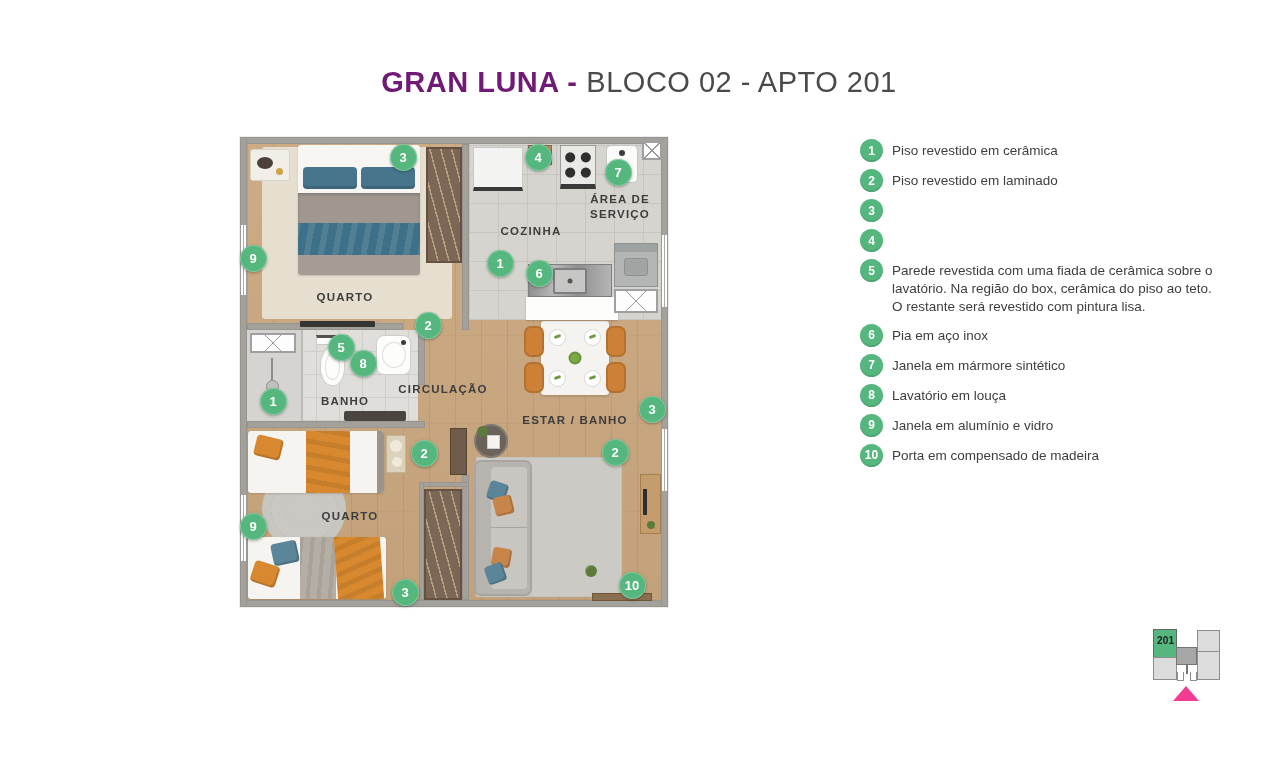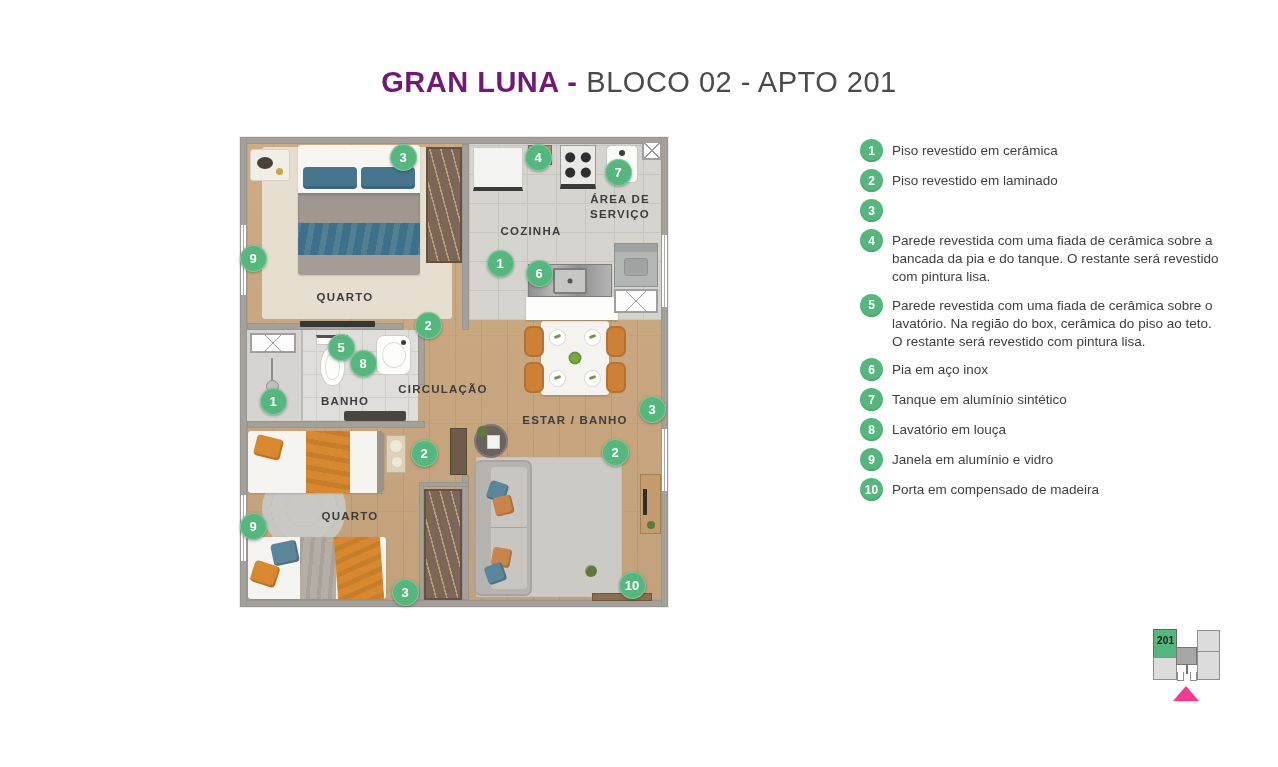--- a/index.html
+++ b/index.html
@@ -283,37 +283,34 @@
       </div>
       <div class="legend-row">
         <div class="badge">2</div>
         <div class="legend-text">Piso revestido em laminado</div>
       </div>
       <div class="legend-row">
         <div class="badge">3</div>
       </div>
       <div class="legend-row">
         <div class="badge">4</div>
-        <div class="legend-text">Parede revestida com uma fiada de cerâmica sobre a
-bancada da pia e do tanque. O restante será revestido
-com pintura lisa.</div>
       </div>
       <div class="legend-row">
         <div class="badge">5</div>
         <div class="legend-text">Parede revestida com uma fiada de cerâmica sobre o
 lavatório. Na região do box, cerâmica do piso ao teto.
 O restante será revestido com pintura lisa.</div>
       </div>
       <div class="legend-row">
         <div class="badge">6</div>
         <div class="legend-text">Pia em aço inox</div>
       </div>
       <div class="legend-row">
         <div class="badge">7</div>
-        <div class="legend-text">Tanque em alumínio sintético</div>
+        <div class="legend-text">Janela em mármore sintético</div>
       </div>
       <div class="legend-row">
         <div class="badge">8</div>
         <div class="legend-text">Lavatório em louça</div>
       </div>
       <div class="legend-row">
         <div class="badge">9</div>
         <div class="legend-text">Janela em alumínio e vidro</div>
       </div>
       <div class="legend-row">

